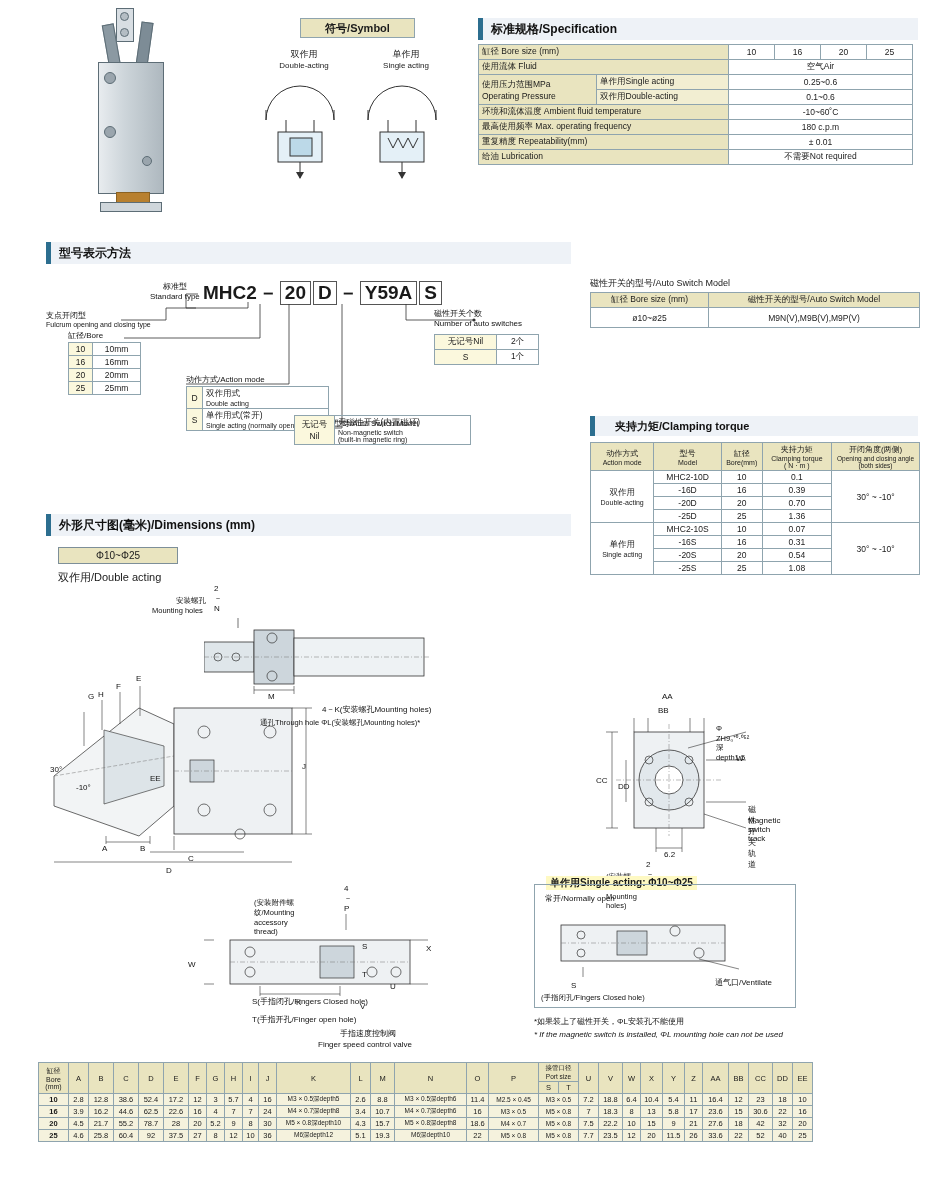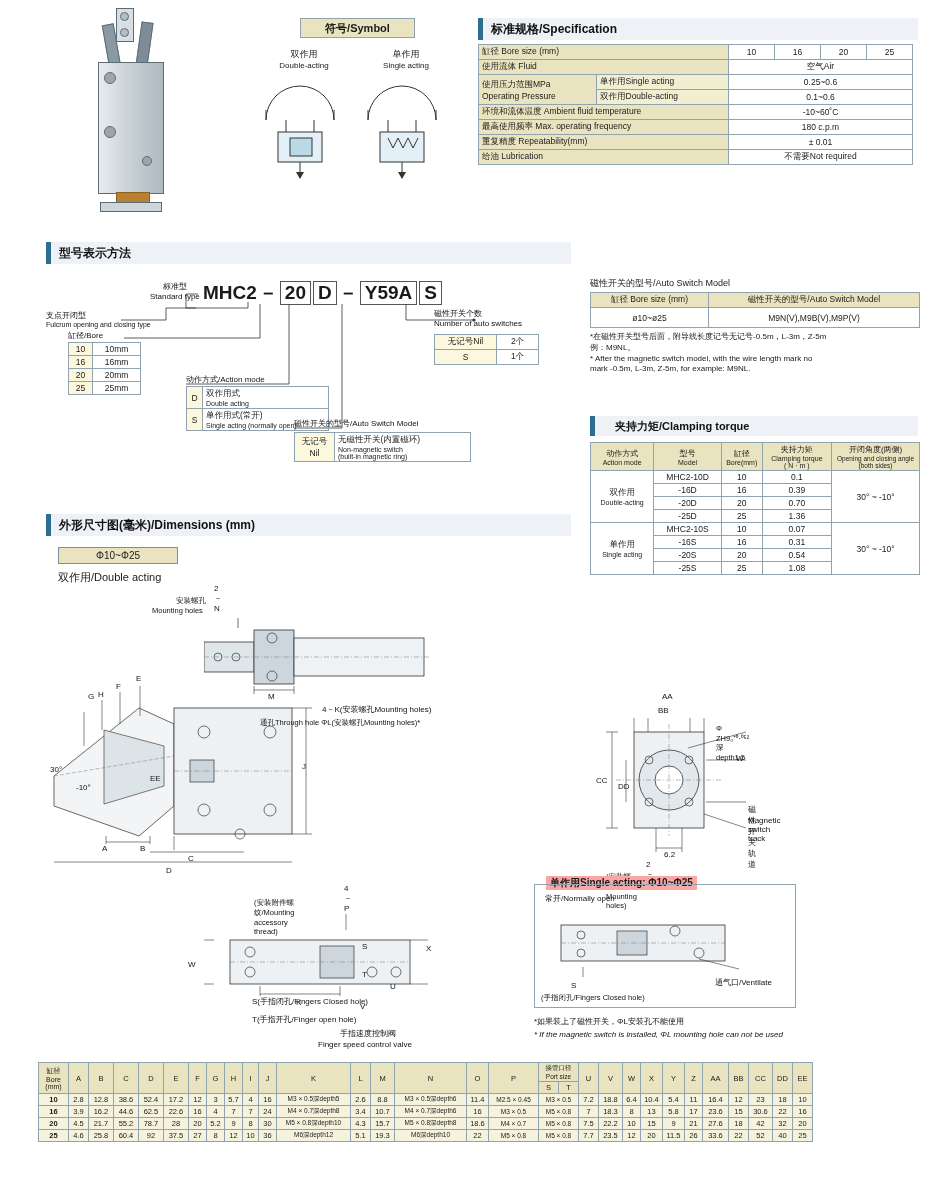--- a/index.html
+++ b/index.html
@@ -81,21 +81,21 @@
   .part { position:absolute; background:#cfd8de; border:1px solid #5d6d76; }
 
   
   .bottom { position:absolute; left:38px; top:1062px; }
   .bottom td { border:1px solid #8fa4ae; font-size:7.5px; padding:1px 2px; text-align:center; }
   .bottom td.tiny { font-size:6.5px; }
   .rowA { background:#f5f2dd; }
 
   
   .single-box { position:absolute; left:534px; top:884px; width:262px; height:124px; border:1px solid #8fa4ae; }
-  .single-title { position:absolute; left:546px; top:876px; background:#fca5a5; padding:0 4px; font-size:10px; font-weight:bold; }
+  .single-title { position:absolute; left:546px; top:876px; background:#fef9c3; padding:0 4px; font-size:10px; font-weight:bold; }
 </style>
 </head>
 <body>
 
 <div class="page">
 
   <div class="photo">
 
     <div class="part" style="left:40px; top:2px; width:18px; height:34px; background:#d8dee3;"></div>
     <div class="part" style="left:44px; top:6px; width:9px; height:9px; border-radius:50%; background:#b4bdc4;"></div>
@@ -274,21 +274,21 @@
         <td class="l">
           <div>单作用式(常开)</div>
           <div style="font-size:7px;">Single acting (normally open)</div>
         </td>
       </tr>
     </tbody>
       </table>
 
     <div class="lbl" style="left:248px; top:150px;">磁性开关的型号/Auto Switch Model</div>
 
-    <table class="mini-tbl" style="position:absolute; left:248px; top:164px;">
+    <table class="mini-tbl" style="position:absolute; left:248px; top:147px;">
       <tbody>
           <tr>
         <td class="yellowbg c" style="width:40px;">
           <div>无记号</div>
           <div>Nil</div>
         </td>
         <td class="l" style="width:136px;">
           <div>无磁性开关(内置磁环)</div>
           <div style="font-size:7px;">Non-magnetic switch</div>
           <div style="font-size:7px;">(built-in magnetic ring)</div>
@@ -323,26 +323,20 @@
           <tr>
         <td class="hdr c" style="width:118px;">缸径 Bore size (mm)</td>
         <td class="hdr c">磁性开关的型号/Auto Switch Model</td>
       </tr>
       <tr>
         <td class="c" style="height:20px;">ø10~ø25</td>
         <td class="c">M9N(V),M9B(V),M9P(V)</td>
       </tr>
     </tbody>
       </table>
-    <div class="note" style="margin-top:4px;">
-      <div>*在磁性开关型号后面，附导线长度记号无记号-0.5m，L-3m，Z-5m</div>
-      <div>例：M9NL。</div>
-      <div>* After the magnetic switch model, with the wire length mark no</div>
-      <div>mark -0.5m, L-3m, Z-5m, for example: M9NL.</div>
-    </div>
   </div>
 
   <div class="sec-head small" style="left:590px; top:416px; width:328px;padding-left:20px;">夹持力矩/Clamping torque</div>
 
   <table class="tbl clamp">
     <tbody>
         <tr>
       <td class="hdr c" style="width:62px;">
         <div style="font-size:8px;">动作方式</div>
             <div style="font-size:7px;">Action mode</div>

